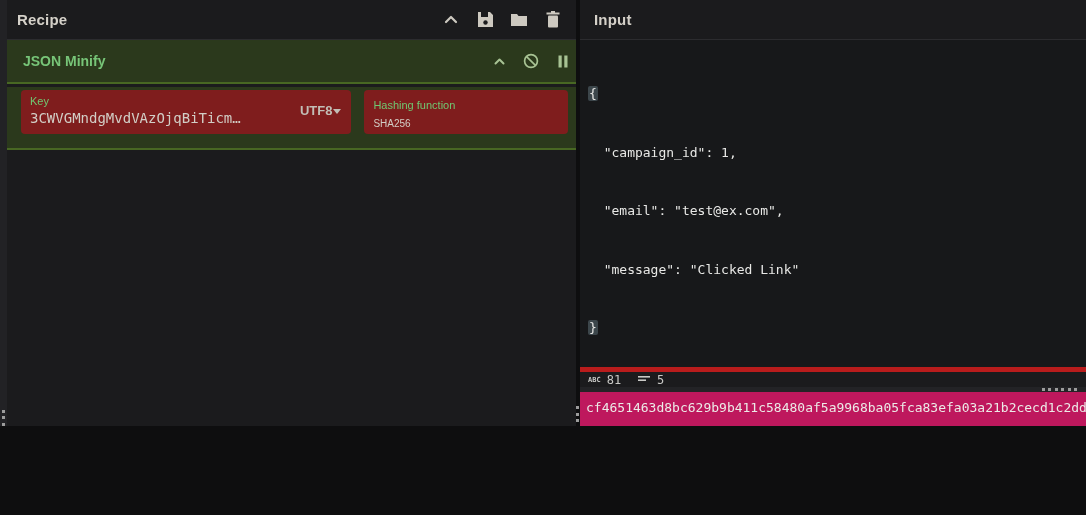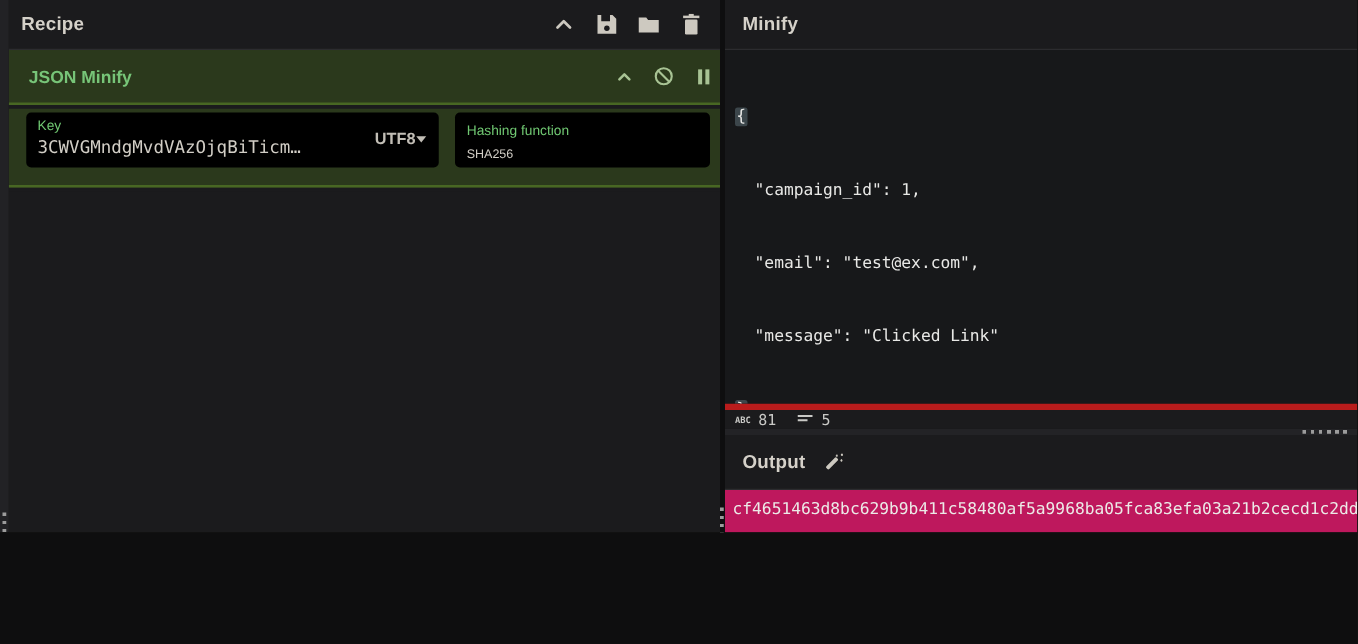--- a/index.html
+++ b/index.html
@@ -32,21 +32,21 @@
   .op {
     background:#2b391c; border-bottom:2px solid #486723; margin-bottom:3px;
   }
   .op-row { height:42px; display:flex; align-items:center; padding:0 5px 0 16px; }
   .op-title { font-size:14px; font-weight:bold; color:#77c578; }
   .op-icons { margin-left:auto; display:flex; align-items:center; gap:16px; }
   .op-icons .hicon { width:16px; height:16px; }
 
   .op-args { display:flex; padding:3px 8px 14px 14px; gap:13px; }
   .arg-field {
-    background:#000000; border-radius:4px; height:44px; position:relative;
+    background:#7f1d1d; border-radius:4px; height:44px; position:relative;
     padding:5px 10px 0 9px;
   }
   .arg-field.key-field { width:331px; display:flex; flex-direction:column; }
   .arg-field.hash-field { width:204px; }
   .arg-label { font-size:11px; color:#70c872; line-height:13px; }
   .arg-value { font-size:10px; color:#d2cec6; line-height:21px; white-space:nowrap; overflow:hidden; }
   .arg-value.mono { font-family:"DejaVu Sans Mono","Liberation Mono",monospace; font-size:14px; }
   .enc-dropdown {
     position:absolute; right:10px; top:13px; display:flex; align-items:center; gap:1px;
     cursor:pointer; color:#c2beb6; font-weight:bold; font-size:13px;
@@ -187,21 +187,21 @@
     <div class="recipe-empty"></div>
   </div>
 
   <div class="v-splitter">
     <div class="dots-v"></div>
   </div>
 
   <div class="right-panel">
 
     <div class="io-header">
-      <span class="panel-title">Minify</span>
+      <span class="panel-title">Input</span>
     </div>
 
     <div class="input-body">
       <div class="code-line"><span class="bracket-hl">{</span></div>
       <div class="code-line">  "campaign_id": 1,</div>
       <div class="code-line">  "email": "test@ex.com",</div>
       <div class="code-line">  "message": "Clicked Link"</div>
       <div class="code-line"><span class="bracket-hl">}</span></div>
     </div>
 
@@ -218,30 +218,19 @@
           </svg>
         </span>
         <span>5</span>
       </span>
     </div>
 
     <div class="h-splitter">
       <div class="dots-h"></div>
     </div>
 
-    <div class="io-header output-header">
-      <span class="panel-title">Output</span>
-      <span class="hicon">
-        <svg width="20" height="20" viewBox="0 0 20 20">
-          <rect x="3" y="9" width="13" height="3.6" rx="1.2" transform="rotate(-45 9 12)" class="icon-beige-fill"></rect>
-          <path d="M12 3.2 l1.4 1.4 M13.4 3.2 l-1.4 1.4" stroke="#cdc9c0" stroke-width="1.1"></path>
-          <path d="M16.6 2.4 l1.4 1.4 M18 2.4 l-1.4 1.4" stroke="#cdc9c0" stroke-width="1.1"></path>
-          <path d="M16.2 7.6 l1.3 1.3 M17.5 7.6 l-1.3 1.3" stroke="#cdc9c0" stroke-width="1.1"></path>
-        </svg>
-      </span>
-    </div>
 
     <div class="output-body">
       <span>cf4651463d8bc629b9b411c58480af5a9968ba05fca83efa03a21b2cecd1c2dd</span>
     </div>
 
   </div>
 </div>
 
 </body></html>

